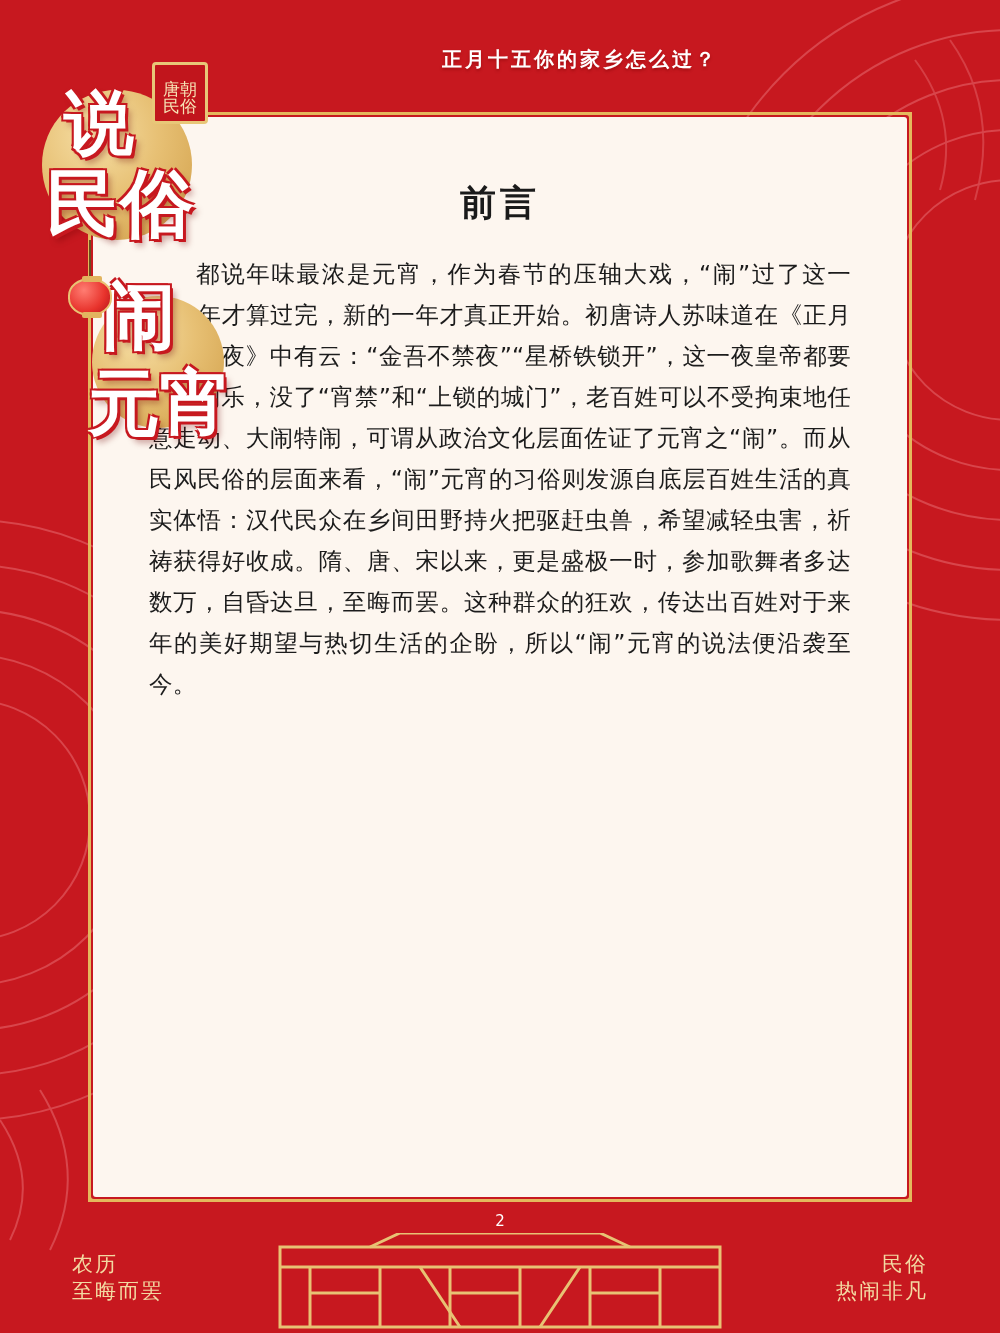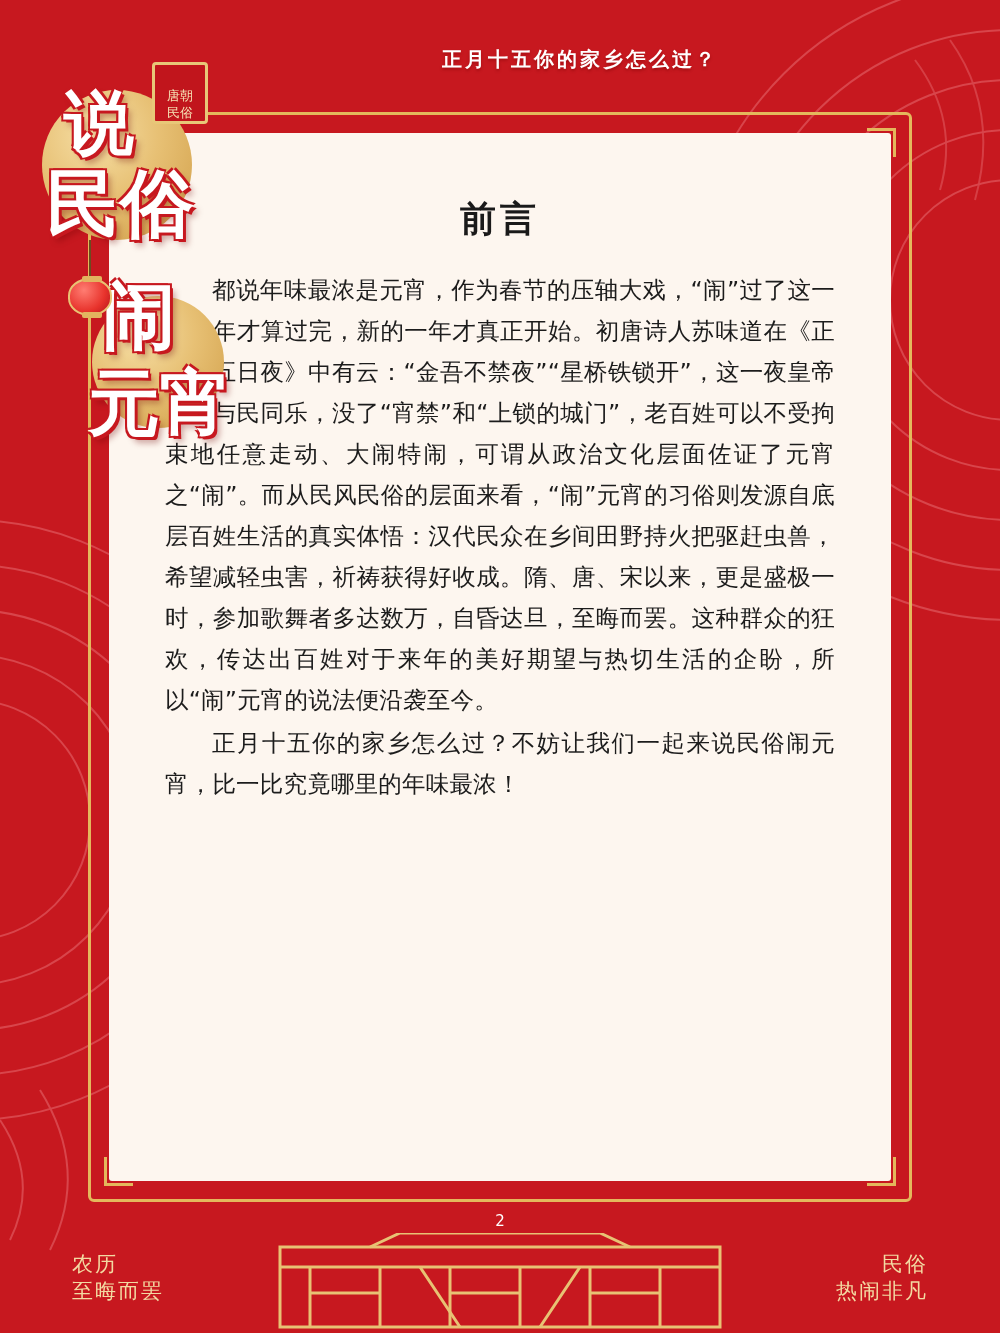--- a/index.html
+++ b/index.html
@@ -42,21 +42,21 @@
   
   .content-frame {
     position: absolute;
     left: 88px;
     top: 112px;
     width: 824px;
     height: 1090px;
     border: 3px solid #e4b85c;
     border-radius: 6px;
     box-sizing: border-box;
-    padding: 18px;
+    padding: 2px;
     z-index: 3;
   }
   .content-card {
     width: 100%;
     height: 100%;
     background: #fdf6ef;
     border-radius: 3px;
     box-sizing: border-box;
     padding: 62px 56px 30px 56px;
     position: relative;
@@ -113,24 +113,24 @@
     position: absolute;
     left: 128px;
     top: 34px;
     width: 56px;
     height: 62px;
     background: #c1151c;
     border: 3px solid #e8c778;
     border-radius: 4px;
     color: #f6e3b5;
     font-family: "DejaVu Serif", serif;
-    font-size: 13px;
+    font-size: 17px;
     line-height: 17px;
     text-align: center;
-    padding-top: 22px;
+    padding-top: 16px;
     box-sizing: border-box;
     letter-spacing: 0px;
     z-index: 3;
   }
 
   .emblem-char {
     position: absolute;
     font-family: "DejaVu Serif", serif;
     font-weight: bold;
     color: #ffffff;
@@ -284,21 +284,20 @@
   <div class="content-card">
     <div class="corner tl"></div>
     <div class="corner tr"></div>
     <div class="corner bl"></div>
     <div class="corner br"></div>
 
     <h1 class="section-title">前言</h1>
 
     <div class="body-text">
       <p>都说年味最浓是元宵，作为春节的压轴大戏，“闹”过了这一天，年才算过完，新的一年才真正开始。初唐诗人苏味道在《正月十五日夜》中有云：“金吾不禁夜”“星桥铁锁开”，这一夜皇帝都要与民同乐，没了“宵禁”和“上锁的城门”，老百姓可以不受拘束地任意走动、大闹特闹，可谓从政治文化层面佐证了元宵之“闹”。而从民风民俗的层面来看，“闹”元宵的习俗则发源自底层百姓生活的真实体悟：汉代民众在乡间田野持火把驱赶虫兽，希望减轻虫害，祈祷获得好收成。隋、唐、宋以来，更是盛极一时，参加歌舞者多达数万，自昏达旦，至晦而罢。这种群众的狂欢，传达出百姓对于来年的美好期望与热切生活的企盼，所以“闹”元宵的说法便沿袭至今。</p>
-      <p>正月十五你的家乡怎么过？不妨让我们一起来说民俗闹元宵，比一比究竟哪里的年味最浓！</p>
     </div>
   </div>
 </div>
 
 <div class="page-number">2</div>
 
 <div class="footer">
   <div class="footer-text footer-left">
     <div>农历</div>
     <div>至晦而罢</div>

